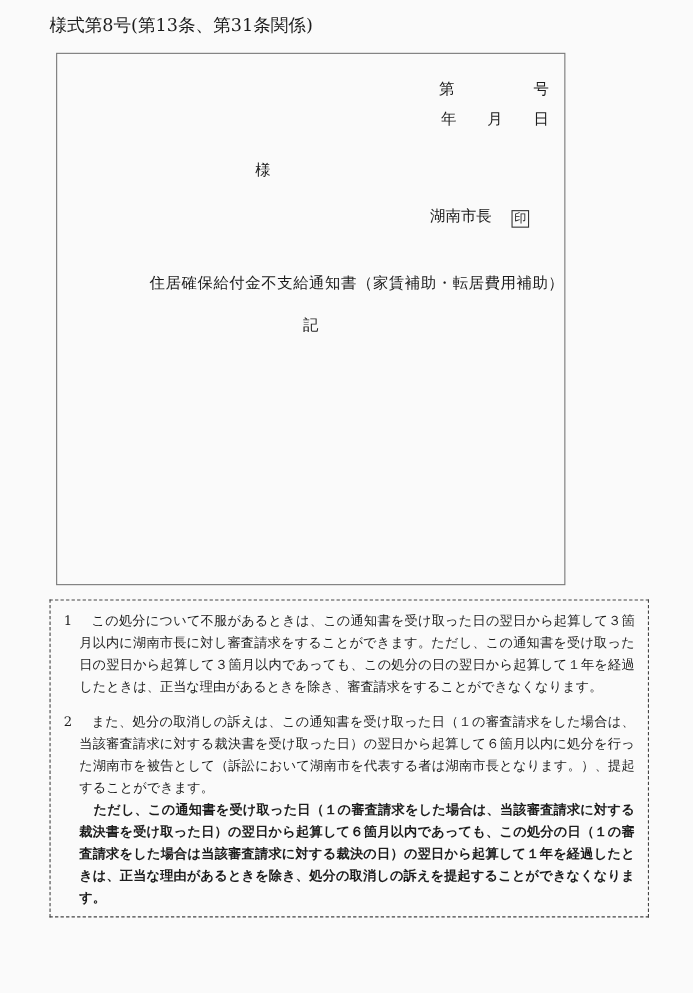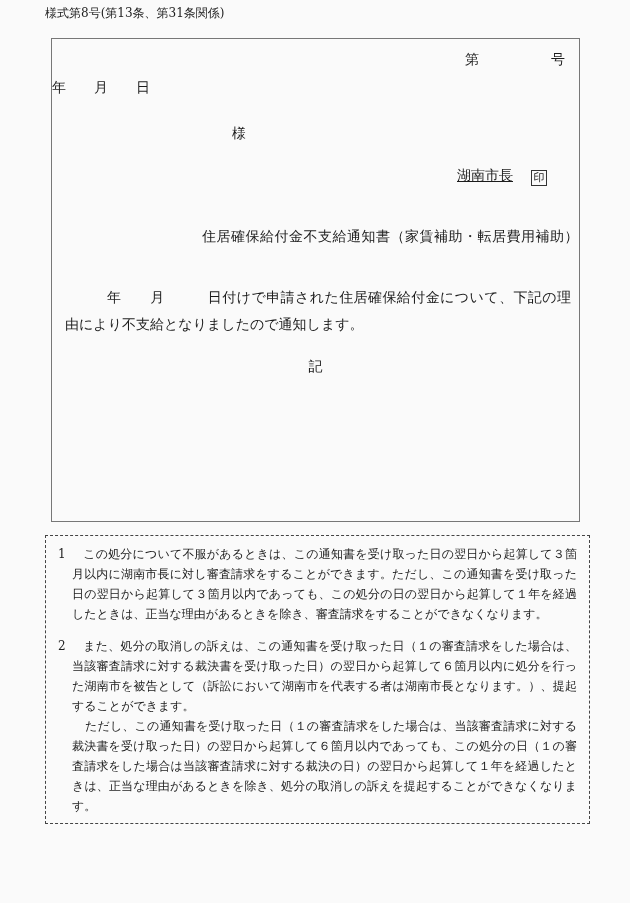--- a/index.html
+++ b/index.html
@@ -6,58 +6,57 @@
   html, body { margin: 0; padding: 0; }
   body {
     width: 630px;
     height: 903px;
     background: #fafafa;
     color: #1c1c1c;
     font-family: "DejaVu Serif", "Liberation Serif", serif;
     overflow: hidden;
   }
   .form-label {
-    margin: 4px 0 0 45px;
-    font-size: 12px;
+    margin: 14px 0 0 45px;
+    font-size: 16px;
     line-height: 18px;
   }
   
   .main-box {
     margin: 16px 0 0 51px;
-    width: 529px;
+    width: 463px;
     height: 484px;
     border: 1px solid #777;
-    padding-top: 10px;
+    padding-top: 22px;
     font-size: 14px;
     background: transparent;
   }
   .row-docnum {
     text-align: right;
     padding-right: 14px;
     line-height: 20px;
   }
   .docnum-spacer { display: inline-block; width: 72px; }
   .row-date {
     margin-top: 8px;
-    text-align: left;
+    text-align: right;
     padding-right: 14px;
     line-height: 20px;
   }
   .row-date .gap { margin-left: 28px; }
   .row-addressee {
     margin-top: 26px;
     padding-left: 180px;
     line-height: 20px;
   }
   .row-issuer {
     margin-top: 22px;
     text-align: right;
     padding-right: 32px;
     line-height: 20px;
-    text-decoration: underline;
   }
   .seal-box {
     display: inline-block;
     width: 16px;
     height: 16px;
     border: 1px solid #333;
     font-size: 11px;
     line-height: 14px;
     text-align: center;
     vertical-align: -1px;
@@ -102,20 +101,21 @@
   .note-num {
     display: inline-block;
     width: 25px;
     text-indent: 0;
   }
   .note-par-cont {
     margin: 0;
     padding-left: 14px;
     text-indent: 13px;
     text-align: justify;
+    font-weight: bold;
   }
 </style>
 </head>
 <body>
 
 <div class="form-label">様式第8号(第13条、第31条関係)</div>
 
 <div class="main-box">
 
   <div class="row-docnum">
@@ -129,21 +129,20 @@
   <div class="row-addressee">
     <span>様</span>
   </div>
 
   <div class="row-issuer">
     <span>湖南市長</span><span class="seal-box">印</span>
   </div>
 
   <div class="row-title">住居確保給付金不支給通知書（家賃補助・転居費用補助）</div>
 
-  <div class="row-body">年　　月　　　日付けで申請された住居確保給付金について、下記の理由により不支給となりましたので通知します。</div>
 
   <div class="row-ki">記</div>
 
 
 </div>
 
 <div class="notes-box">
 
   <div class="note-item">
     <p class="note-par"><span class="note-num">1</span><span>この処分について不服があるときは、この通知書を受け取った日の翌日から起算して３箇月以内に湖南市長に対し審査請求をすることができます。ただし、この通知書を受け取った日の翌日から起算して３箇月以内であっても、この処分の日の翌日から起算して１年を経過したときは、正当な理由があるときを除き、審査請求をすることができなくなります。</span></p>

